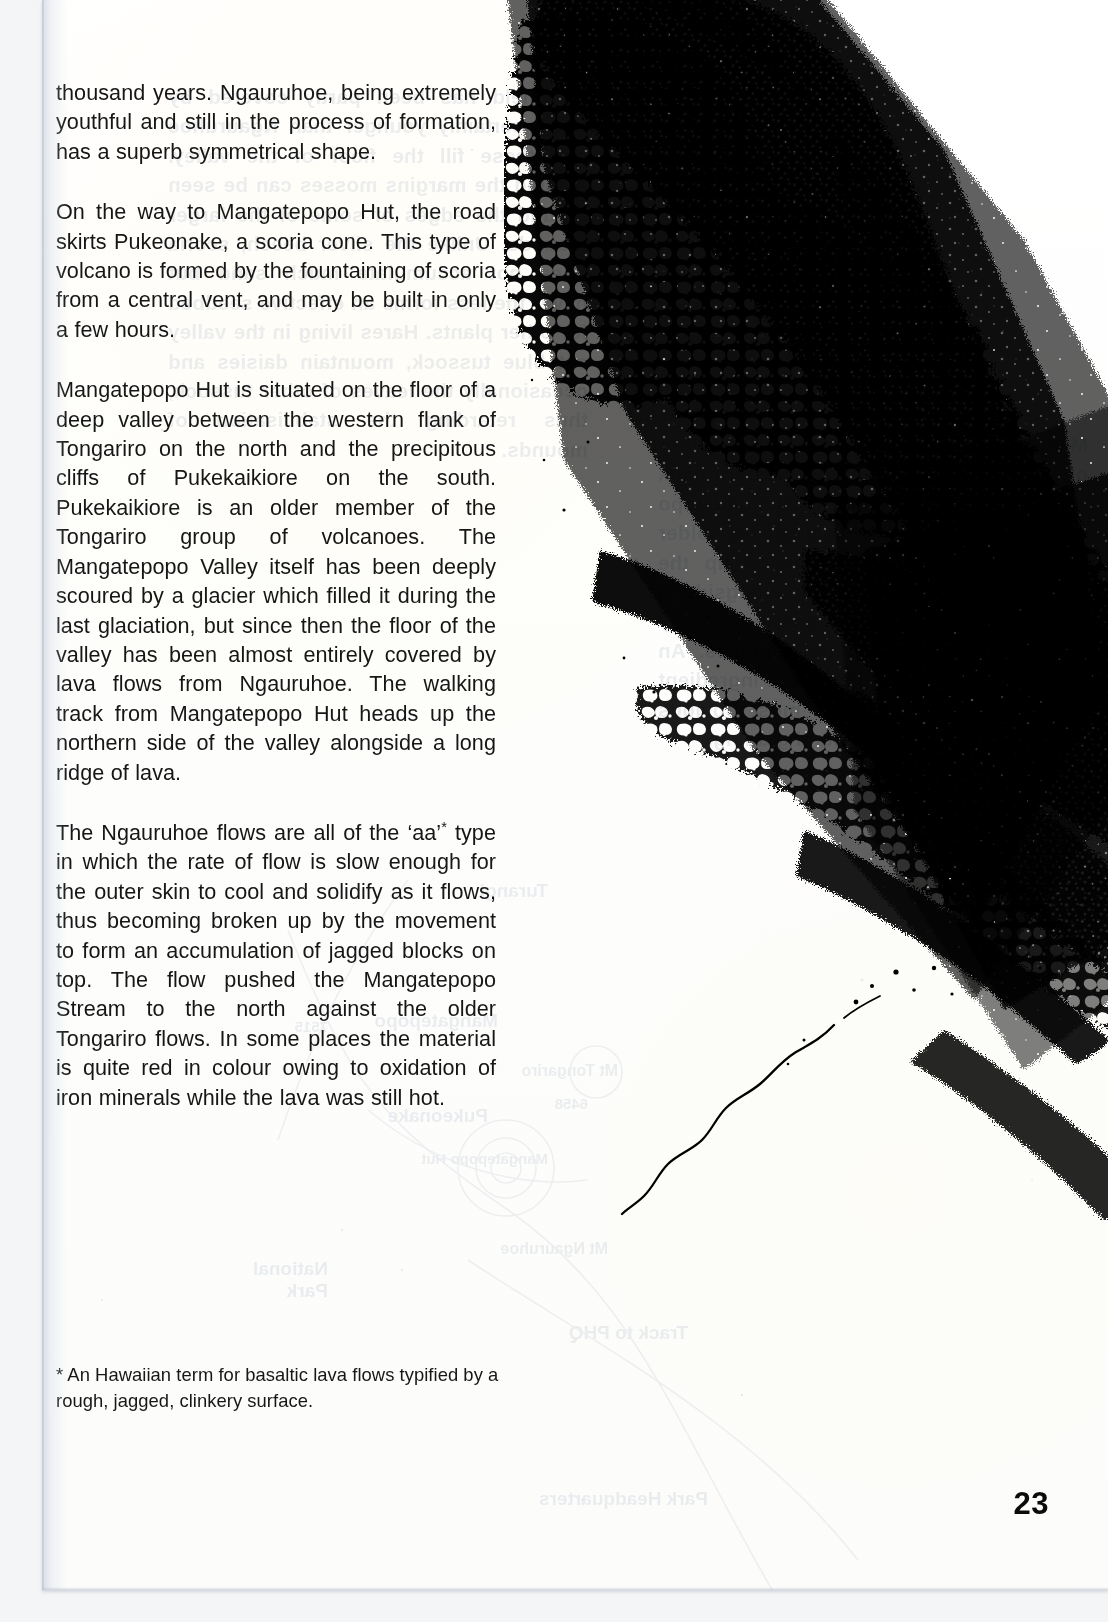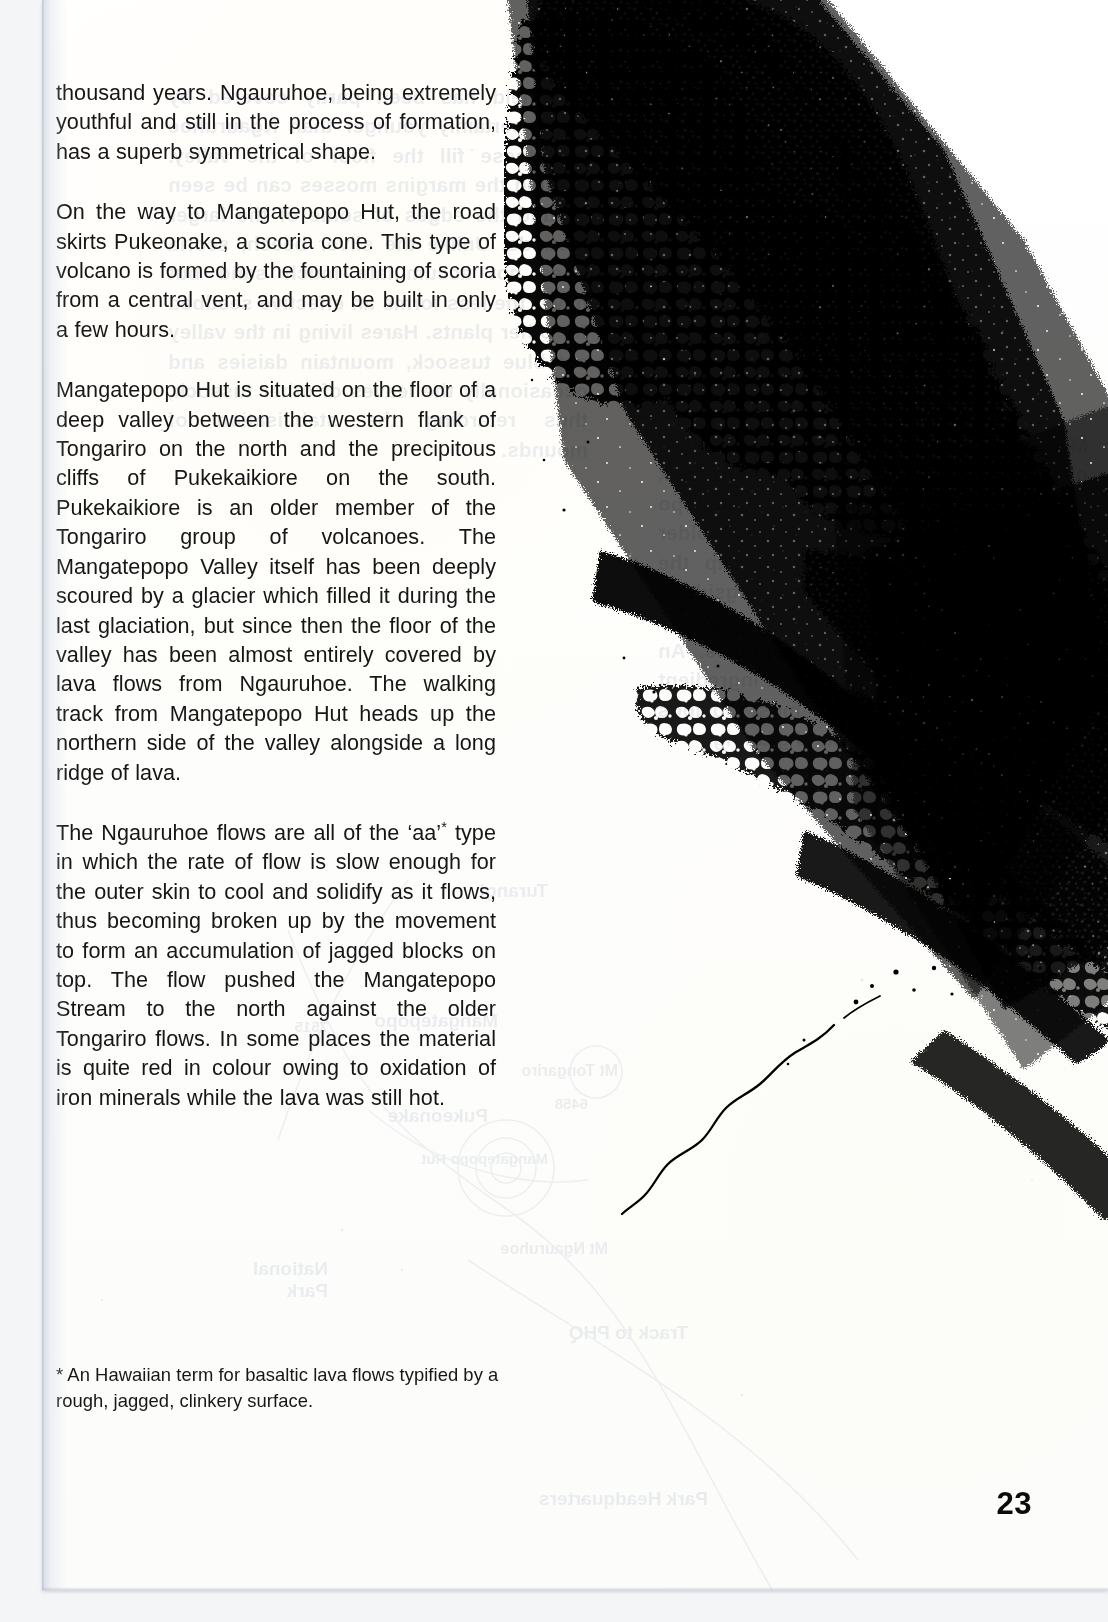--- a/index.html
+++ b/index.html
@@ -131,21 +131,21 @@
     font-size: 18.4px;
     line-height: 26px;
     color: #171717;
     text-align: left;
     letter-spacing: 0.05px;
   }
 
   
   .folio {
     position: absolute;
-    right: 76px;
+    right: 59px;
     bottom: 68px;
     font-size: 31px;
     font-weight: bold;
     color: #0b0b0b;
     letter-spacing: 0.5px;
   }
 
   
   .illus {
     position: absolute;

